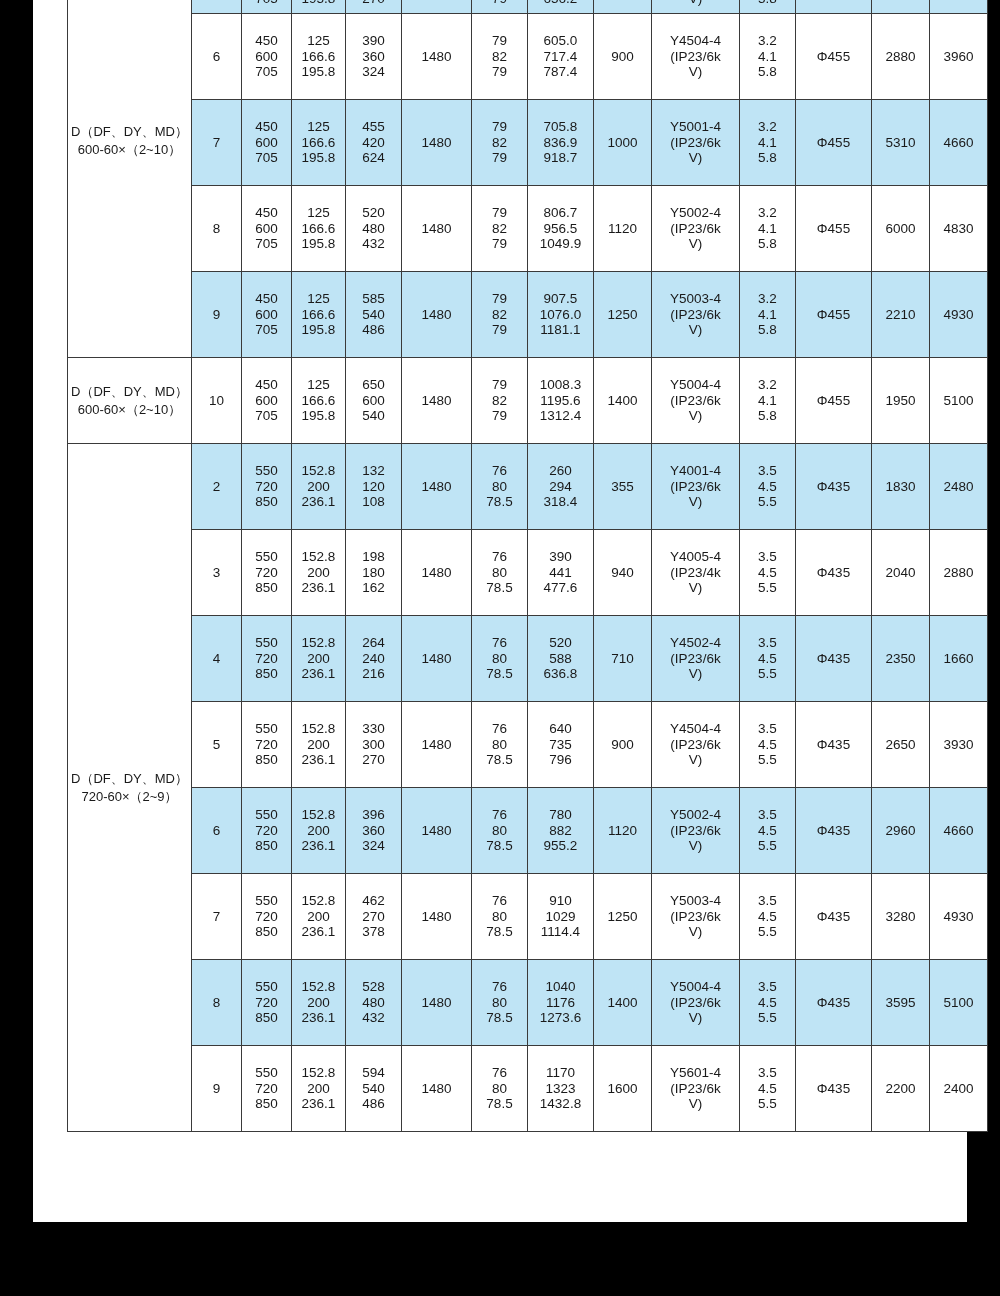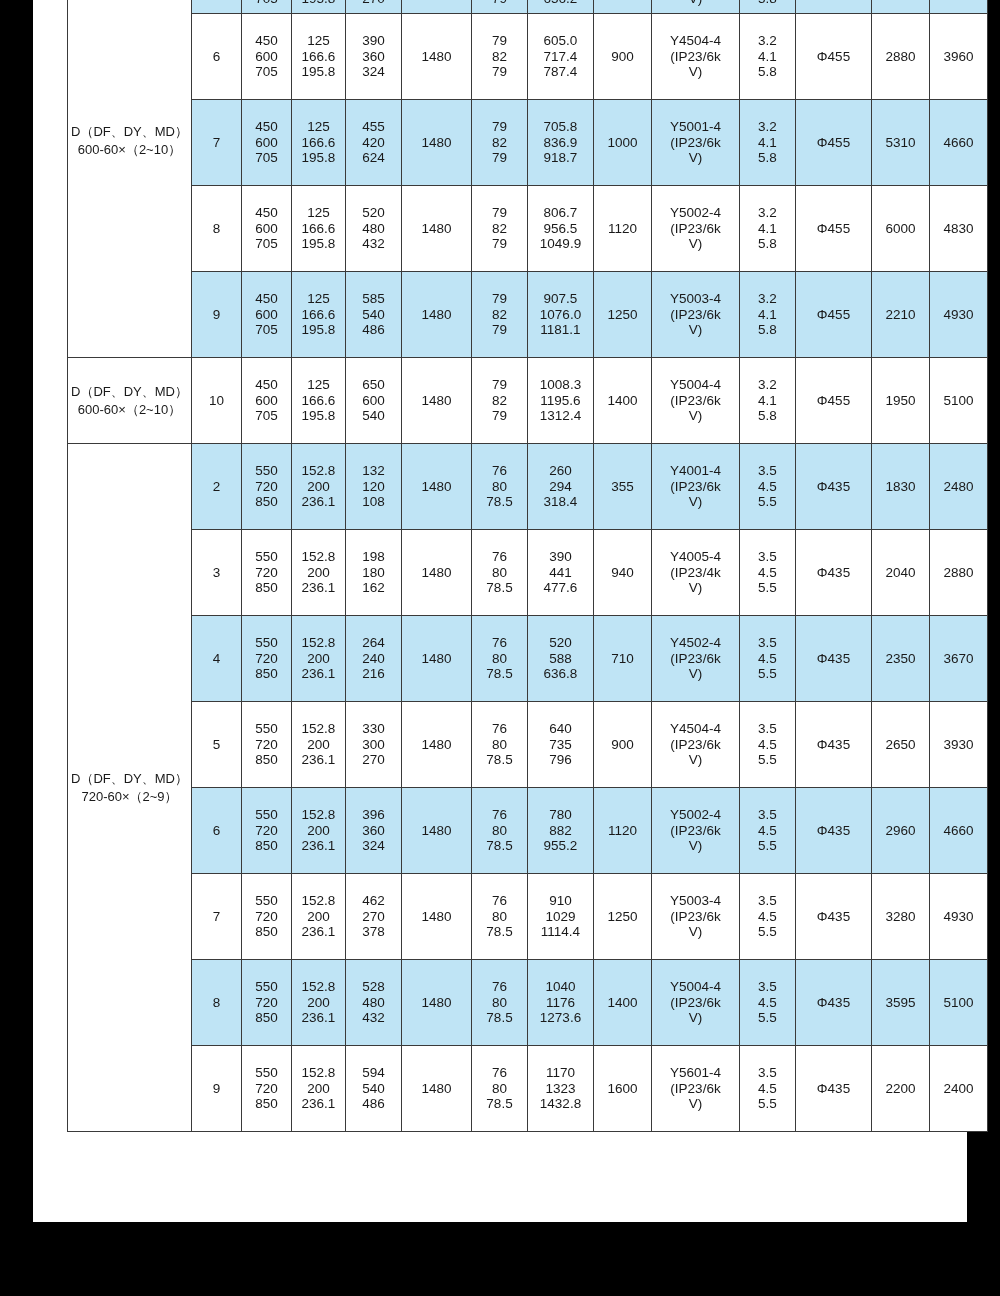--- a/index.html
+++ b/index.html
@@ -555,21 +555,21 @@
 4.5
 5.5</span>
             </td>
             <td class="blue">
               <span class="triple">Φ435</span>
             </td>
             <td class="blue">
               <span class="triple">2350</span>
             </td>
             <td class="blue">
-              <span class="triple">3670</span>
+              <span class="triple">1660</span>
             </td>
           </tr>
           <tr class="rowtall">
             <td class="white">
               <span class="triple">5</span>
             </td>
             <td class="white">
               <span class="triple">550
 720
 850</span>

